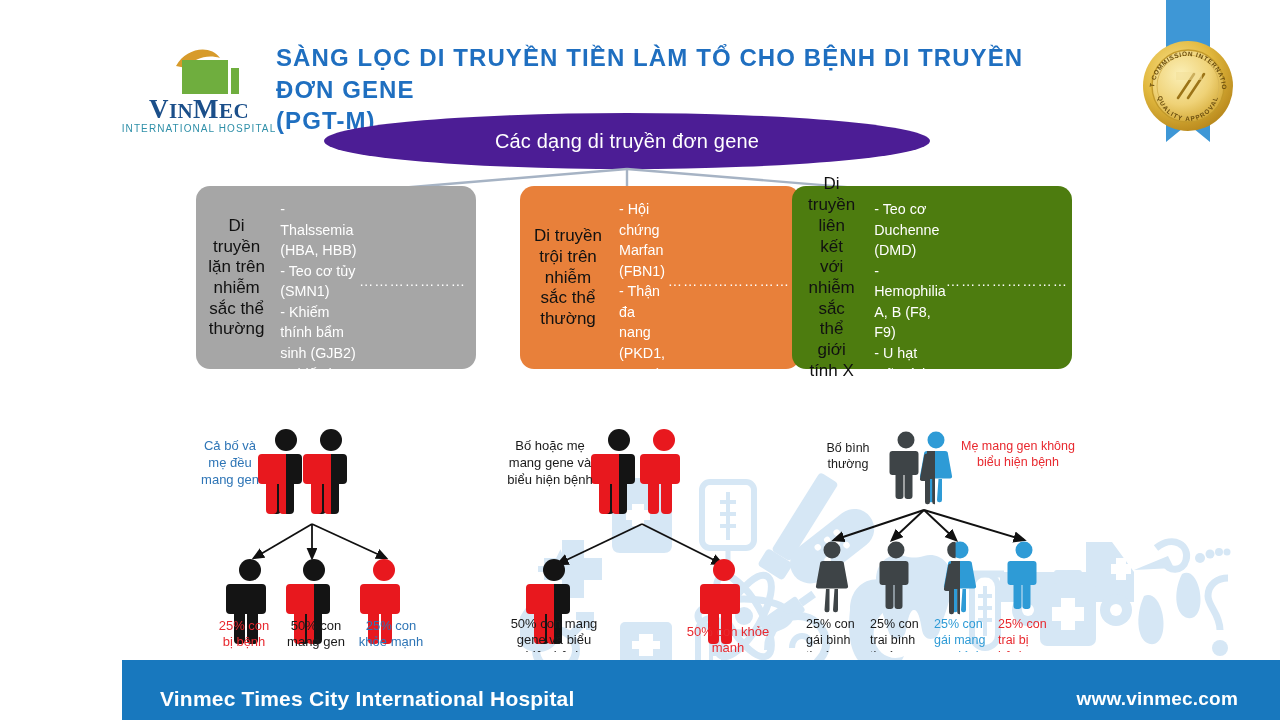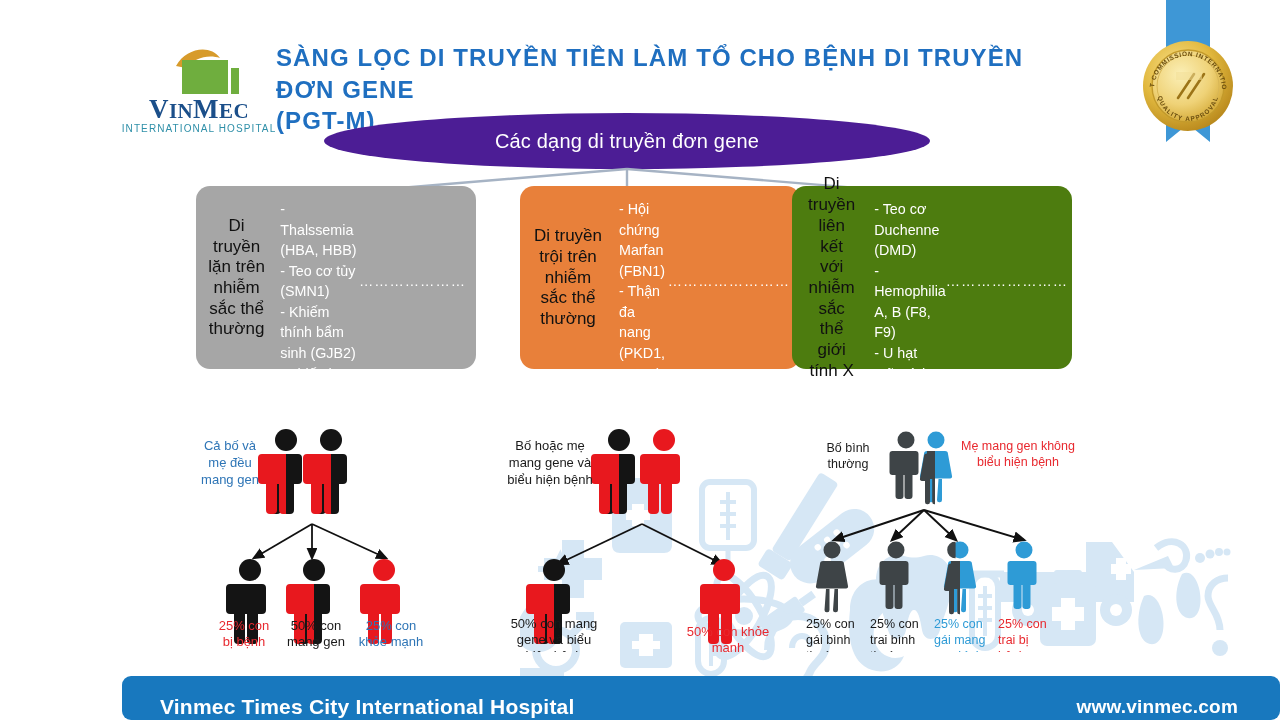--- a/index.html
+++ b/index.html
@@ -101,25 +101,24 @@
   #diagram-recessive { left: 188px; width: 290px; }
   #diagram-dominant  { left: 492px; width: 296px; }
   #diagram-xlinked   { left: 796px; width: 290px; }
   .diagram svg { display: block; width: 100%; height: 100%; }
   .dlabel { font-family: "Liberation Sans", sans-serif; }
 
   
   .footer-bar {
     position: absolute;
     left: 122px; bottom: 0;
-    width: 1158px; height: 44px;
+    width: 1158px; height: 60px;
     background: #1878BE;
     display: flex; align-items: center; justify-content: space-between;
     padding: 17px 42px 0 38px;
-    border-radius: 9px;
   }
   .footer-bar .f-left {
     color: #ffffff; font-size: 21px; font-weight: bold; letter-spacing: .2px;
   }
   .footer-bar .f-right {
     color: #ffffff; font-size: 19px; font-weight: bold; letter-spacing: .2px;
   }
 </style>
 </head>
 <body>

